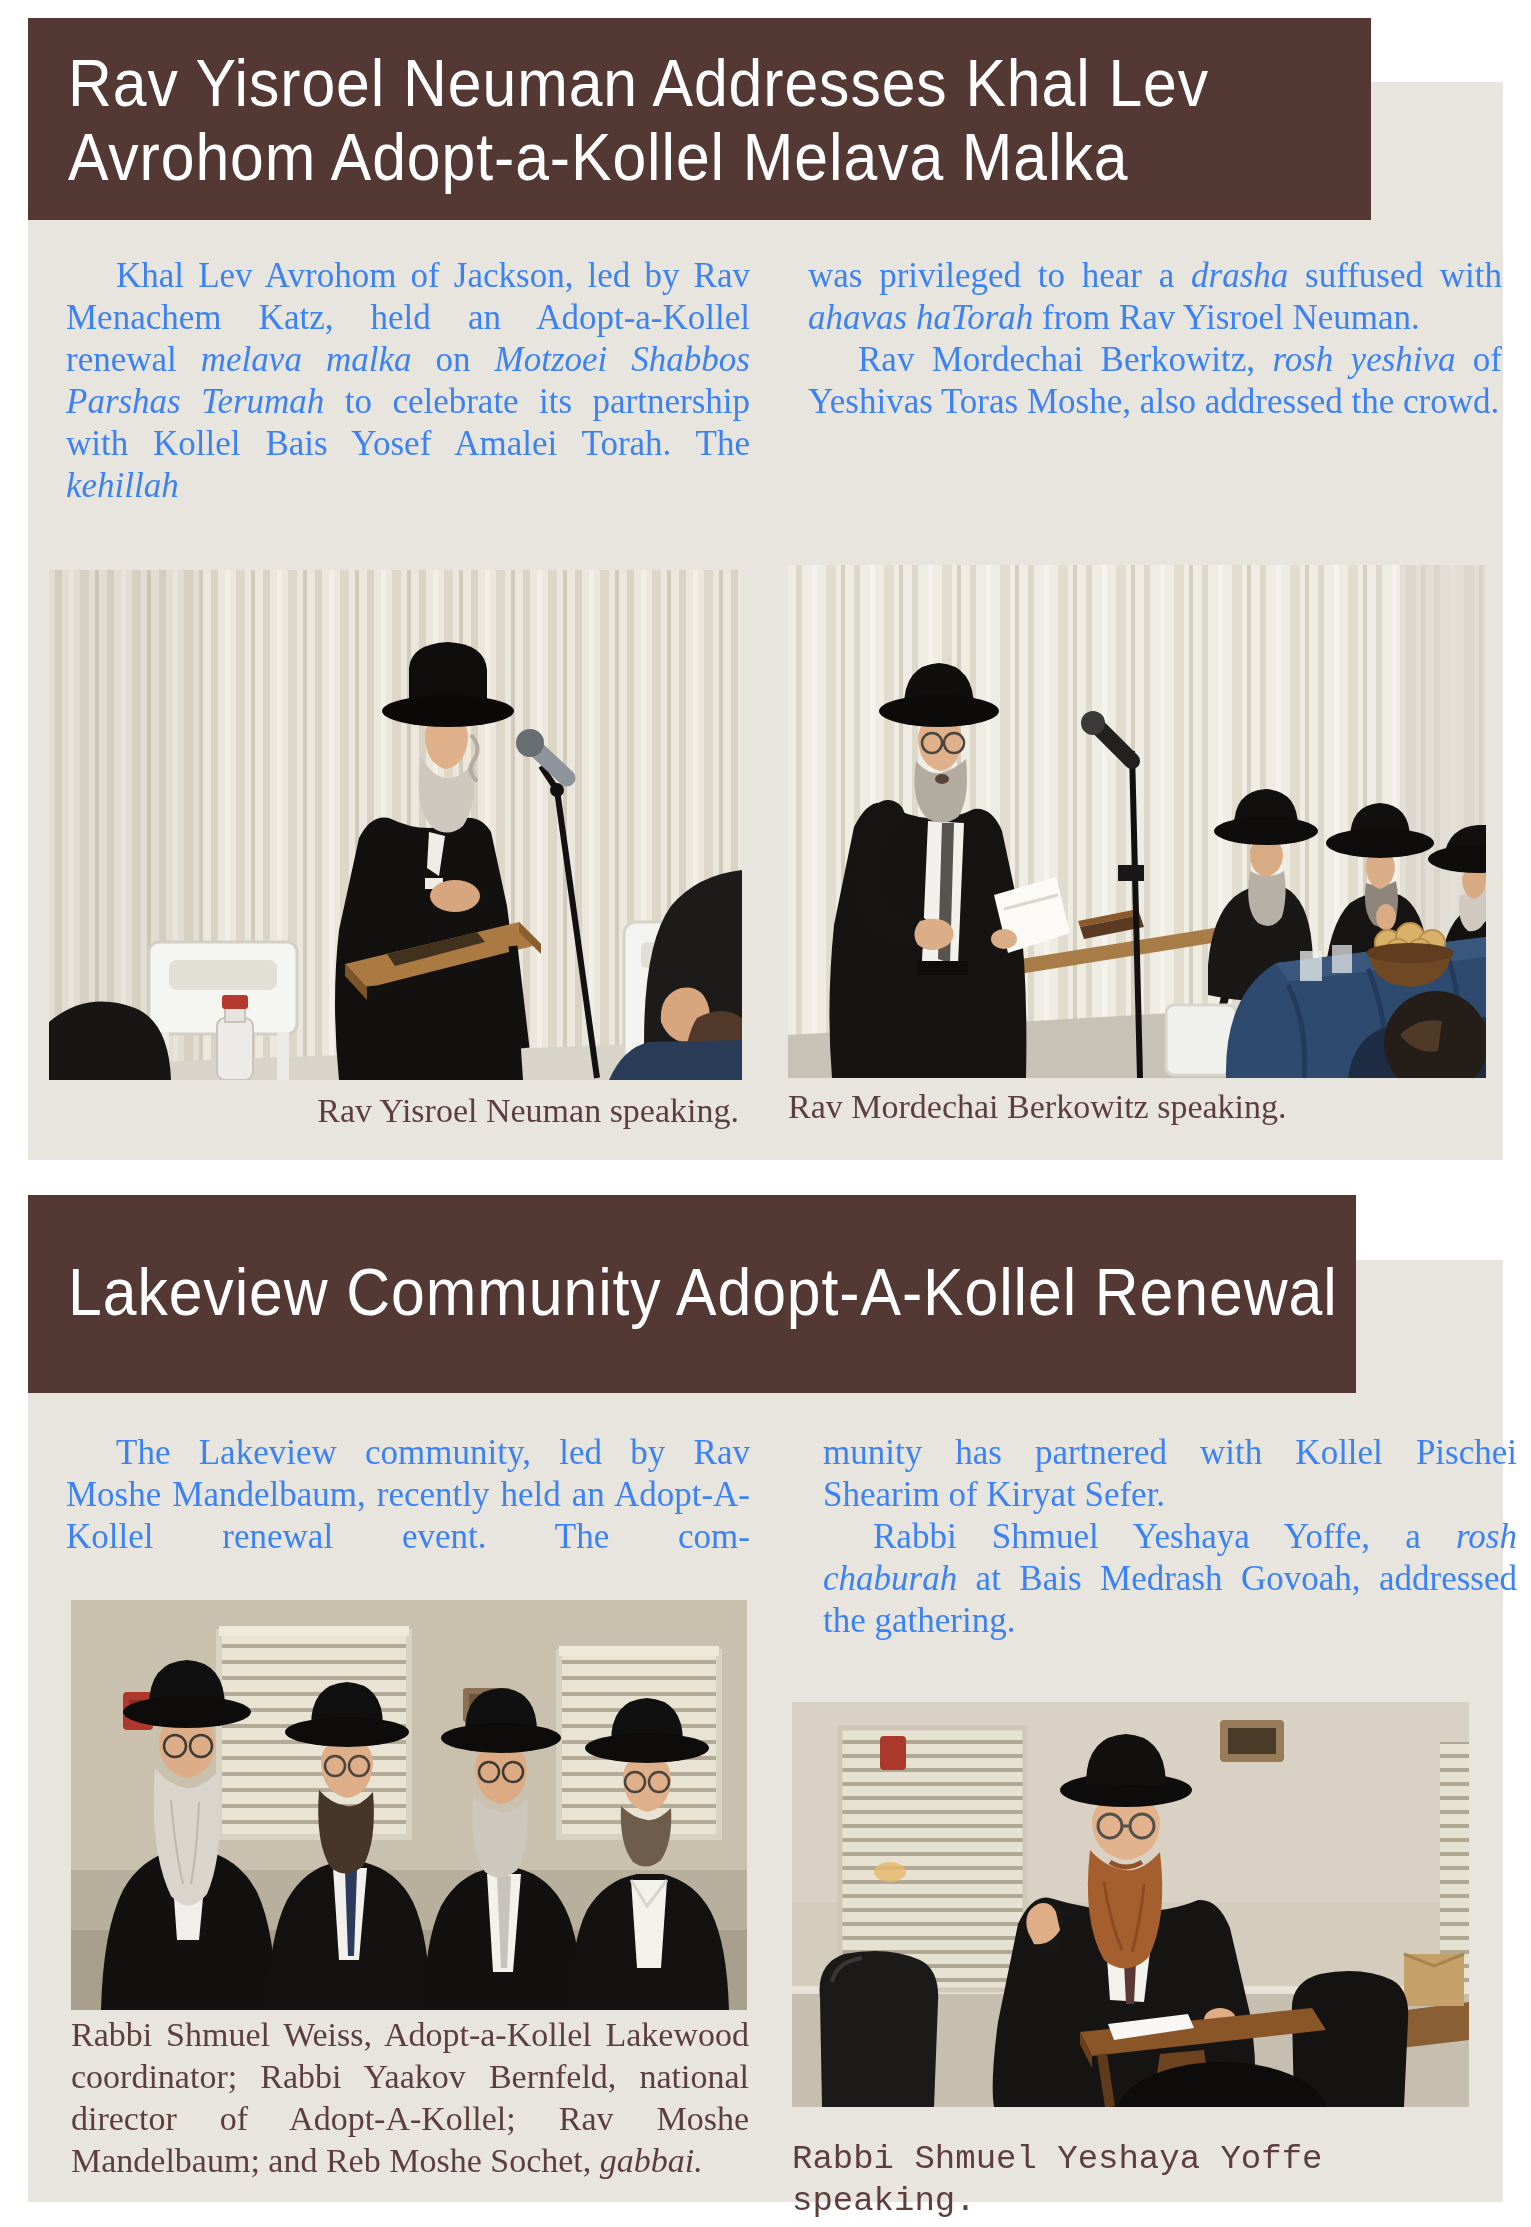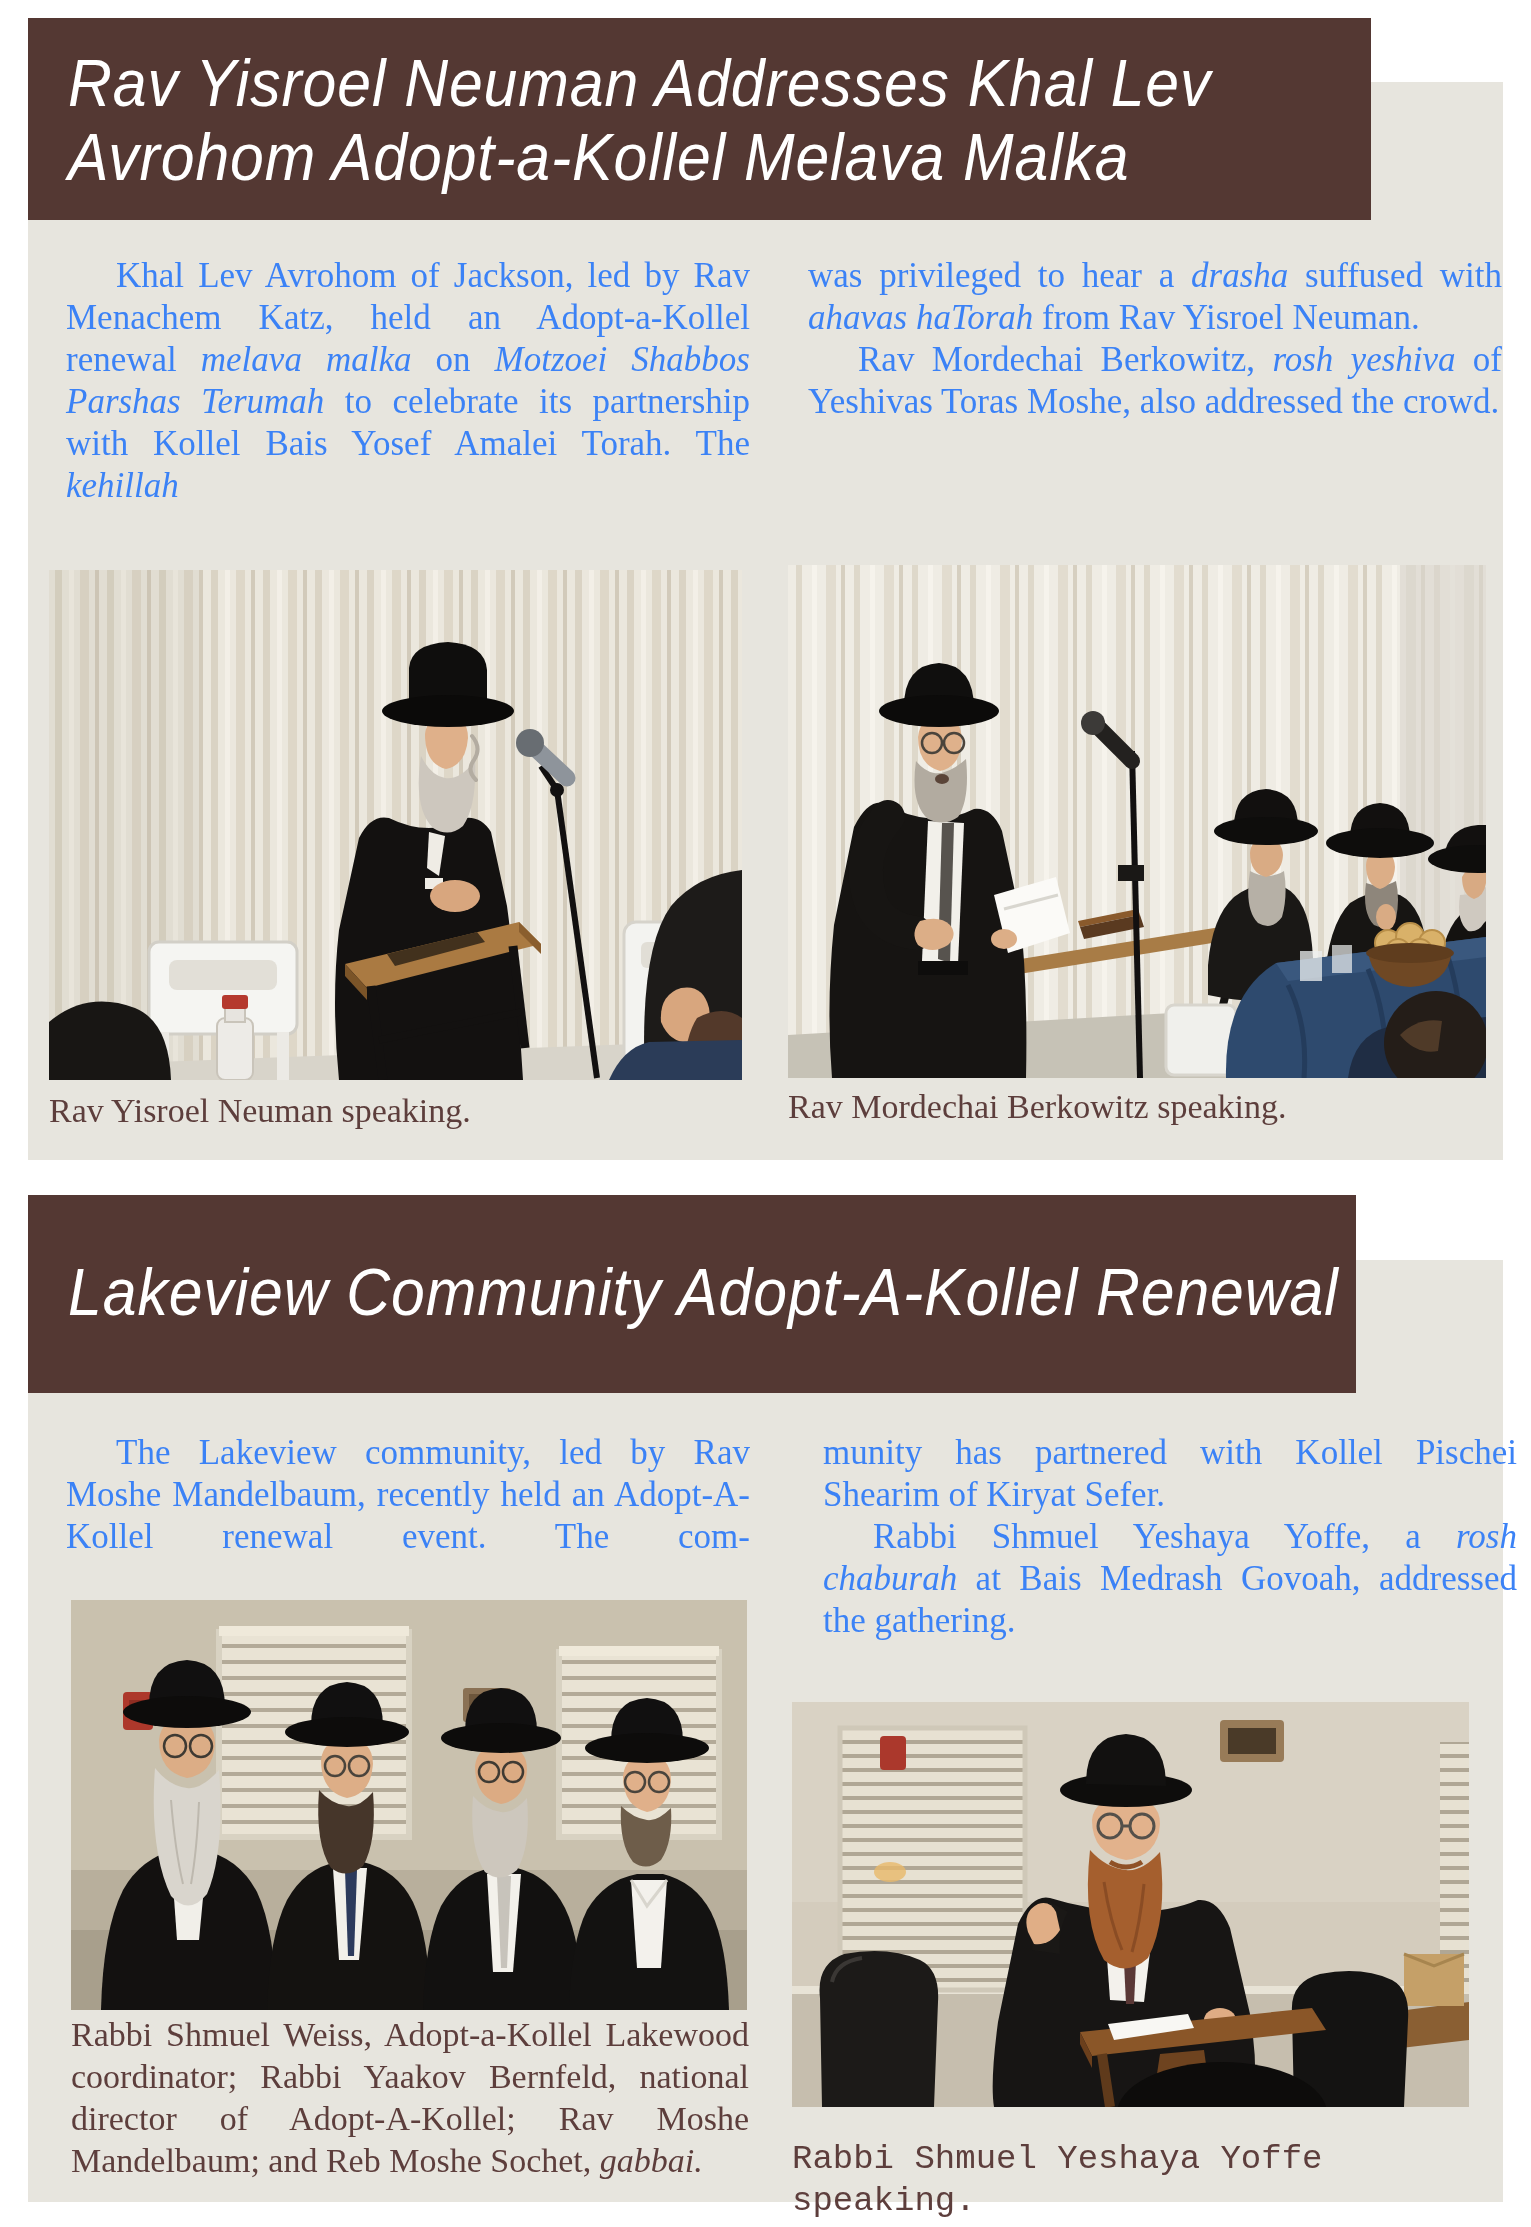--- a/index.html
+++ b/index.html
@@ -1,21 +1,21 @@
 <!DOCTYPE html>
 <html><head>
 <meta charset="utf-8">
 <style>
   html,body{margin:0;padding:0;background:#ffffff;}
   .page{position:relative;width:1531px;height:2227px;background:#ffffff;overflow:hidden;
         font-family:"Liberation Serif",serif;}
   .bg{position:absolute;background:#e7e5de;}
   #bg1{left:28px;top:82px;width:1475px;height:1078px;}
   #bg2{left:28px;top:1260px;width:1475px;height:942px;}
-  .bar{position:absolute;background:#543833;font-style:italic;}
+  .bar{position:absolute;background:#543833;}
   #bar1{left:28px;top:18px;width:1343px;height:202px;}
   #bar2{left:28px;top:1195px;width:1328px;height:198px;}
   .bar-inner{position:absolute;left:40px;transform:scaleX(0.92);transform-origin:left top;width:1500px;}
   #bar1 .bar-inner{top:28px;}
   #bar2 .bar-inner{top:60px;}
   .bar-line{color:#ffffff;font-family:"Liberation Sans",sans-serif;font-weight:400;
             font-size:66px;line-height:74px;letter-spacing:1px;white-space:nowrap;}
   .col{position:absolute;font-size:35px;line-height:42px;color:#3b82f6;text-align:justify;}
   .col p{margin:0;}
   p.ind{text-indent:50px;}
@@ -24,21 +24,21 @@
   #a1c2{left:808px;top:255px;width:694px;}
   #a2c1{left:66px;top:1432px;width:684px;}
   #a2c2{left:788px;top:1432px;width:694px;margin-left:35px;}
   .photo{position:absolute;overflow:hidden;background:#ddd8cd;}
   .photo svg{display:block;width:100%;height:100%;}
   #photo1{left:49px;top:570px;width:693px;height:510px;}
   #photo2{left:788px;top:565px;width:698px;height:513px;}
   #photo3{left:71px;top:1600px;width:676px;height:410px;}
   #photo4{left:792px;top:1702px;width:677px;height:405px;}
   .caption{position:absolute;font-size:34px;line-height:42px;color:#5d3e3c;}
-  #cap1{left:49px;top:1090px;width:690px;}
+  #cap1{left:49px;top:1090px;width:690px;text-align:right;}
   #cap2{left:788px;top:1086px;width:700px;}
   #cap3{left:71px;top:2014px;width:678px;text-align:justify;}
   #cap4{left:792px;top:2138px;width:700px;font-family:Liberation Mono, monospace;}
 </style>
 </head>
 <body>
 
 <div class="page">
 
   <div class="bg" id="bg1"></div>

